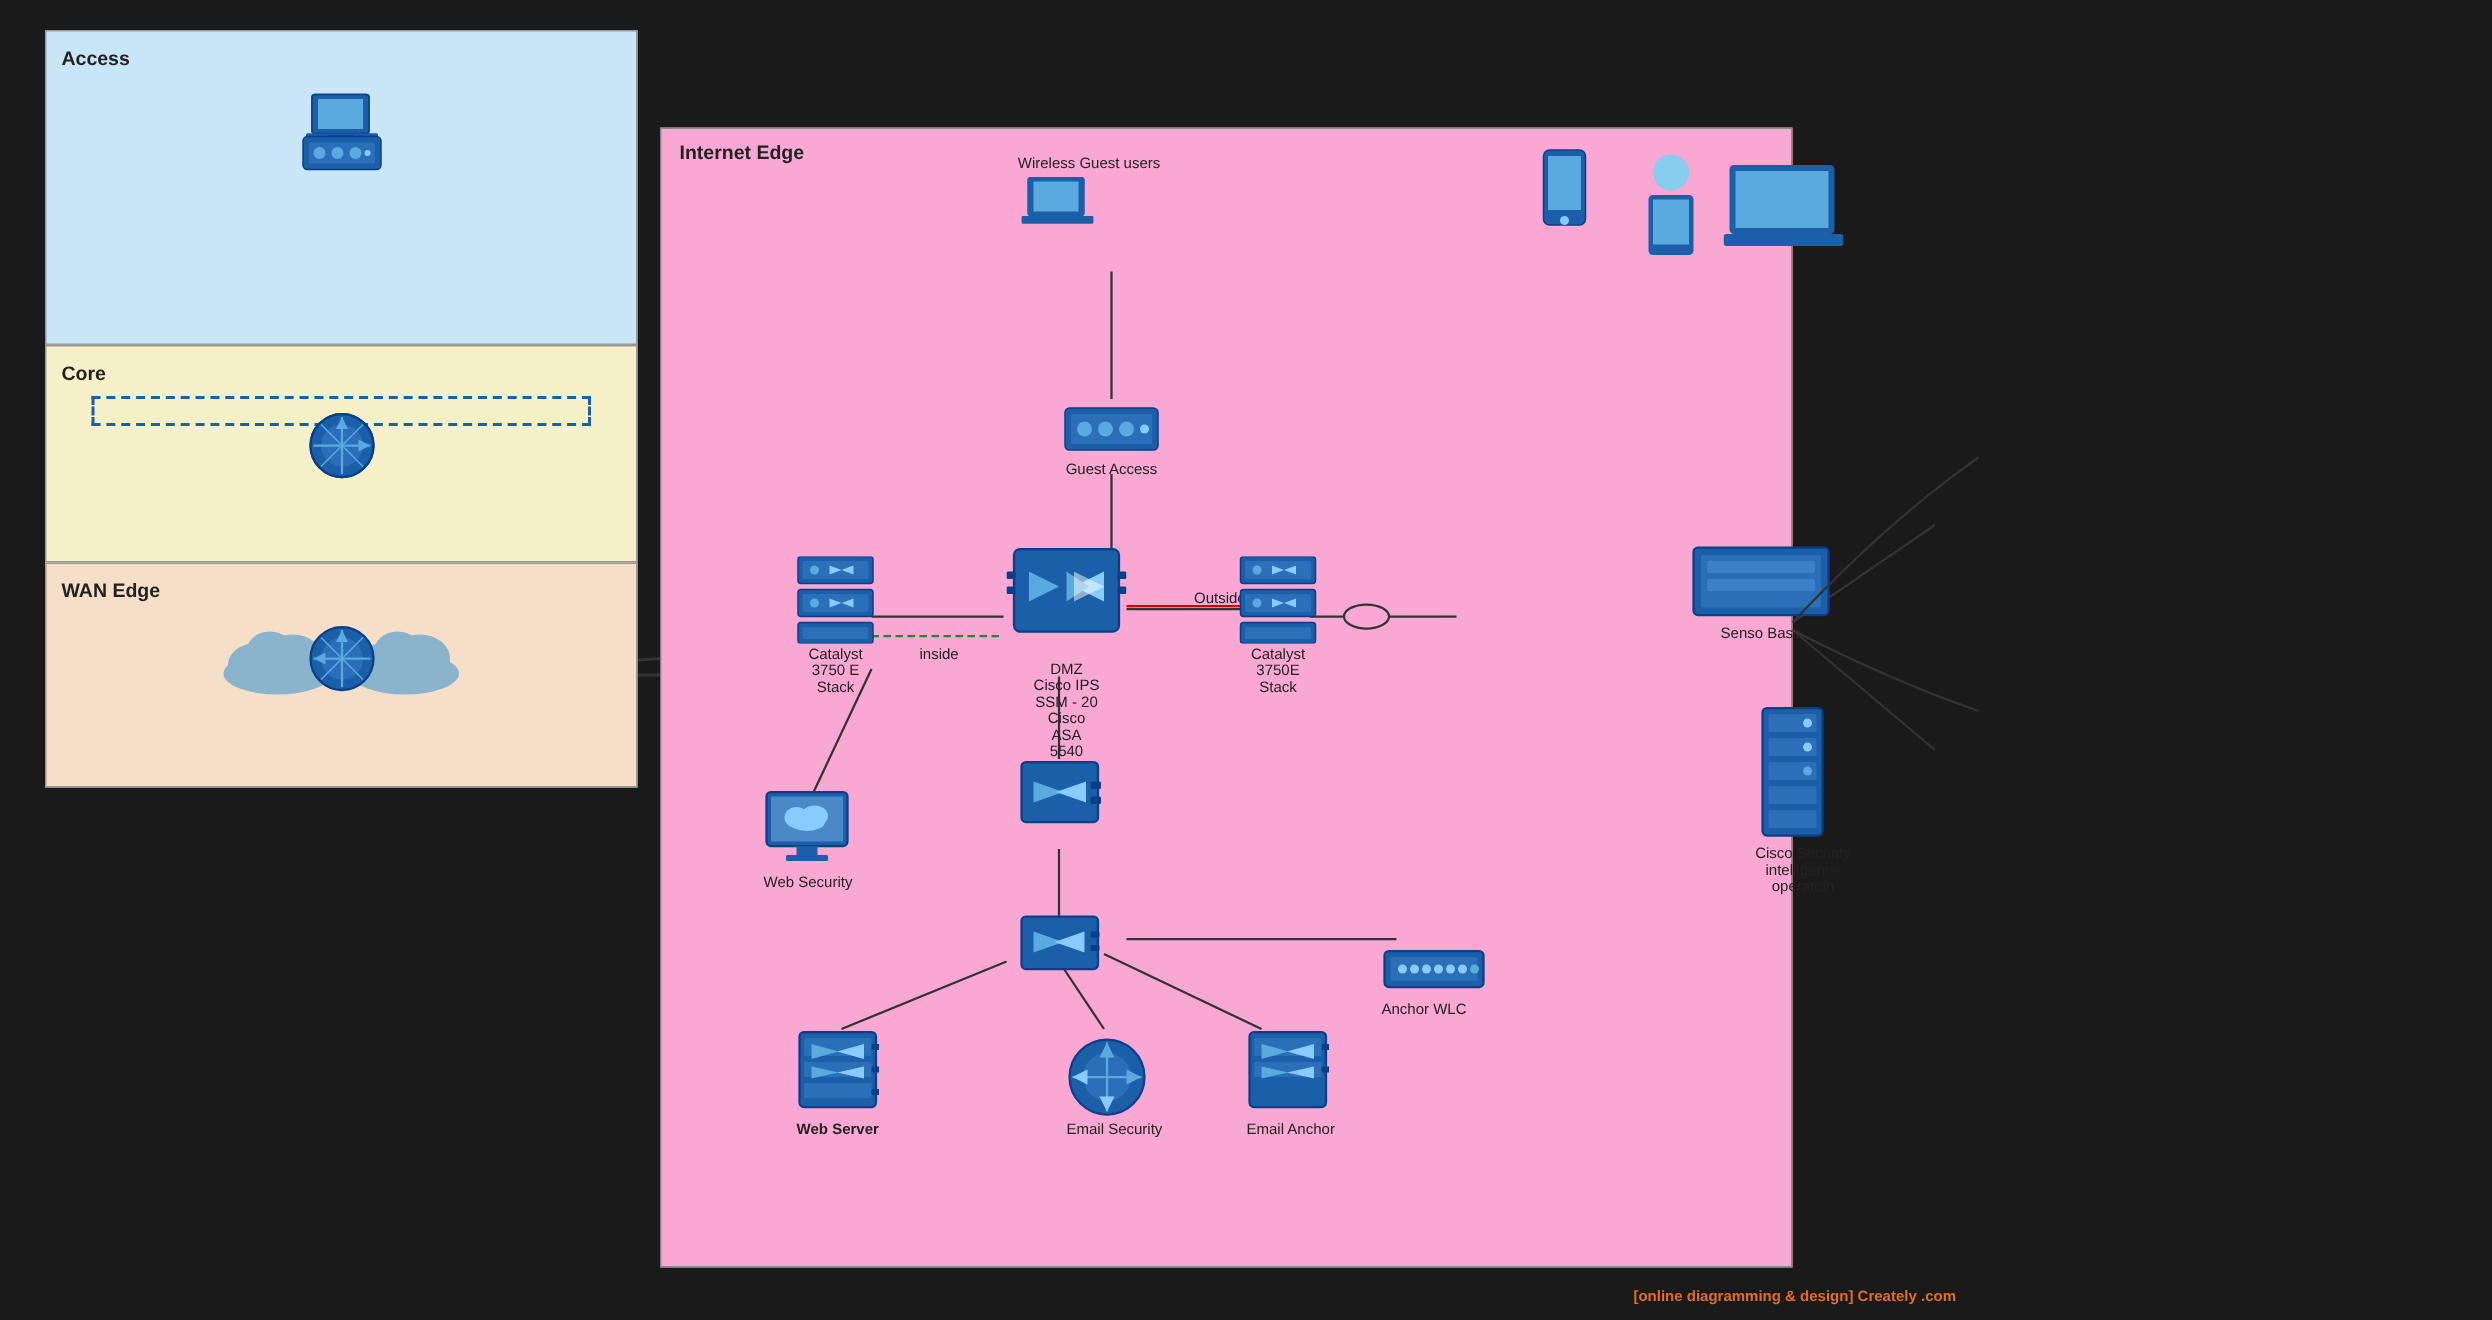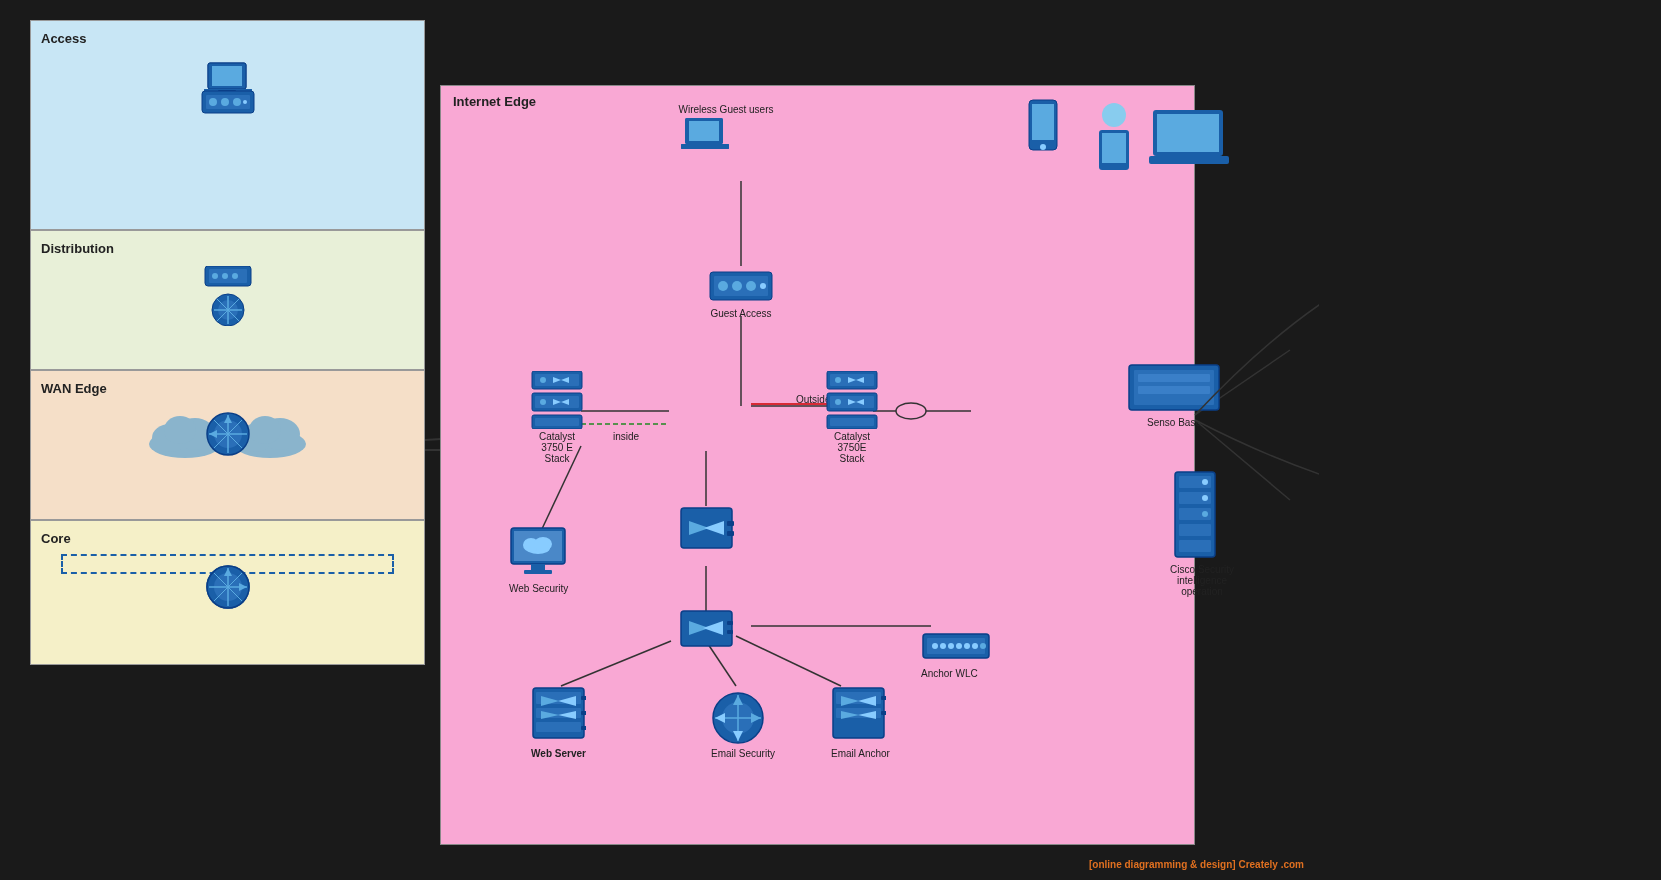--- a/index.html
+++ b/index.html
@@ -198,77 +198,20 @@
             <rect x="5" y="9" width="44" height="14" rx="1" fill="#2a6fb8"></rect>
             <circle cx="12" cy="16" r="4" fill="#5aaae0"></circle>
             <circle cx="24" cy="16" r="4" fill="#5aaae0"></circle>
             <circle cx="36" cy="16" r="4" fill="#5aaae0"></circle>
             <circle cx="44" cy="16" r="2" fill="#88ccff"></circle>
           </svg>
         </div>
       </div>
     </div>
 
-    <div class="panel panel-distribution">
-      <div class="panel-label">Distribution</div>
-      <div style="display:flex; justify-content:center; margin-top:10px; gap:10px;">
-
-        <div class="device">
-          <svg width="50" height="60">
-
-            <rect x="2" y="0" width="46" height="20" rx="3" fill="#1a5fa8" stroke="#0a3f88" stroke-width="1"></rect>
-            <rect x="6" y="3" width="38" height="14" rx="1" fill="#2a6fb8"></rect>
-            <circle cx="12" cy="10" r="3" fill="#5aaae0"></circle>
-            <circle cx="22" cy="10" r="3" fill="#5aaae0"></circle>
-            <circle cx="32" cy="10" r="3" fill="#5aaae0"></circle>
-
-            <circle cx="25" cy="44" r="16" fill="#1a5fa8" stroke="#0a3f88" stroke-width="1"></circle>
-            <circle cx="25" cy="44" r="10" fill="#2a6fb8"></circle>
-
-            <line x1="25" y1="30" x2="25" y2="58" stroke="#5aaae0" stroke-width="1.5"></line>
-            <line x1="11" y1="44" x2="39" y2="44" stroke="#5aaae0" stroke-width="1.5"></line>
-            <line x1="14" y1="33" x2="36" y2="55" stroke="#5aaae0" stroke-width="1"></line>
-            <line x1="36" y1="33" x2="14" y2="55" stroke="#5aaae0" stroke-width="1"></line>
-          </svg>
-        </div>
-      </div>
-    </div>
-
-    <div class="panel panel-wan">
-      <div class="panel-label">WAN Edge</div>
-      <div style="display:flex; justify-content:center; align-items:center; gap:5px; margin-top:10px;">
-
-        <svg width="80" height="55">
-          <ellipse cx="40" cy="38" rx="36" ry="14" fill="#8ab4cc"></ellipse>
-          <ellipse cx="25" cy="32" rx="18" ry="14" fill="#8ab4cc"></ellipse>
-          <ellipse cx="50" cy="28" rx="20" ry="16" fill="#8ab4cc"></ellipse>
-          <ellipse cx="35" cy="24" rx="16" ry="14" fill="#8ab4cc"></ellipse>
-        </svg>
-
-        <div class="device">
-          <svg width="46" height="46">
-            <circle cx="23" cy="23" r="21" fill="#1a5fa8" stroke="#0a3f88" stroke-width="1.5"></circle>
-            <circle cx="23" cy="23" r="14" fill="#2a6fb8"></circle>
-            <line x1="23" y1="4" x2="23" y2="42" stroke="#5aaae0" stroke-width="1.5"></line>
-            <line x1="4" y1="23" x2="42" y2="23" stroke="#5aaae0" stroke-width="1.5"></line>
-            <line x1="9" y1="9" x2="37" y2="37" stroke="#5aaae0" stroke-width="1"></line>
-            <line x1="37" y1="9" x2="9" y2="37" stroke="#5aaae0" stroke-width="1"></line>
-            <polygon points="23,4 19,12 27,12" fill="#5aaae0"></polygon>
-            <polygon points="4,23 12,19 12,27" fill="#5aaae0"></polygon>
-          </svg>
-        </div>
-
-        <svg width="80" height="55">
-          <ellipse cx="40" cy="38" rx="36" ry="14" fill="#8ab4cc"></ellipse>
-          <ellipse cx="25" cy="32" rx="18" ry="14" fill="#8ab4cc"></ellipse>
-          <ellipse cx="50" cy="28" rx="20" ry="16" fill="#8ab4cc"></ellipse>
-          <ellipse cx="35" cy="24" rx="16" ry="14" fill="#8ab4cc"></ellipse>
-        </svg>
-      </div>
-    </div>
 
     <div class="panel panel-core">
       <div class="panel-label">Core</div>
 
       <div style="border: 2px dashed #1a5fa8; margin: 8px 20px; padding: 8px; display:flex; justify-content:space-around;">
         <div class="device">
           <svg width="46" height="46">
             <circle cx="23" cy="23" r="21" fill="#1a5fa8" stroke="#0a3f88" stroke-width="1.5"></circle>
             <circle cx="23" cy="23" r="14" fill="#2a6fb8"></circle>
             <line x1="23" y1="4" x2="23" y2="42" stroke="#5aaae0" stroke-width="1.5"></line>
@@ -287,20 +230,53 @@
             <line x1="23" y1="4" x2="23" y2="42" stroke="#5aaae0" stroke-width="1.5"></line>
             <line x1="4" y1="23" x2="42" y2="23" stroke="#5aaae0" stroke-width="1.5"></line>
             <line x1="9" y1="9" x2="37" y2="37" stroke="#5aaae0" stroke-width="1"></line>
             <line x1="37" y1="9" x2="9" y2="37" stroke="#5aaae0" stroke-width="1"></line>
             <polygon points="23,4 19,12 27,12" fill="#5aaae0"></polygon>
             <polygon points="42,23 34,19 34,27" fill="#5aaae0"></polygon>
           </svg>
         </div>
       </div>
     </div>
+
+    <div class="panel panel-wan">
+      <div class="panel-label">WAN Edge</div>
+      <div style="display:flex; justify-content:center; align-items:center; gap:5px; margin-top:10px;">
+
+        <svg width="80" height="55">
+          <ellipse cx="40" cy="38" rx="36" ry="14" fill="#8ab4cc"></ellipse>
+          <ellipse cx="25" cy="32" rx="18" ry="14" fill="#8ab4cc"></ellipse>
+          <ellipse cx="50" cy="28" rx="20" ry="16" fill="#8ab4cc"></ellipse>
+          <ellipse cx="35" cy="24" rx="16" ry="14" fill="#8ab4cc"></ellipse>
+        </svg>
+
+        <div class="device">
+          <svg width="46" height="46">
+            <circle cx="23" cy="23" r="21" fill="#1a5fa8" stroke="#0a3f88" stroke-width="1.5"></circle>
+            <circle cx="23" cy="23" r="14" fill="#2a6fb8"></circle>
+            <line x1="23" y1="4" x2="23" y2="42" stroke="#5aaae0" stroke-width="1.5"></line>
+            <line x1="4" y1="23" x2="42" y2="23" stroke="#5aaae0" stroke-width="1.5"></line>
+            <line x1="9" y1="9" x2="37" y2="37" stroke="#5aaae0" stroke-width="1"></line>
+            <line x1="37" y1="9" x2="9" y2="37" stroke="#5aaae0" stroke-width="1"></line>
+            <polygon points="23,4 19,12 27,12" fill="#5aaae0"></polygon>
+            <polygon points="4,23 12,19 12,27" fill="#5aaae0"></polygon>
+          </svg>
+        </div>
+
+        <svg width="80" height="55">
+          <ellipse cx="40" cy="38" rx="36" ry="14" fill="#8ab4cc"></ellipse>
+          <ellipse cx="25" cy="32" rx="18" ry="14" fill="#8ab4cc"></ellipse>
+          <ellipse cx="50" cy="28" rx="20" ry="16" fill="#8ab4cc"></ellipse>
+          <ellipse cx="35" cy="24" rx="16" ry="14" fill="#8ab4cc"></ellipse>
+        </svg>
+      </div>
+    </div>
   </div>
 
   <div class="internet-edge">
     <span class="internet-edge-label">Internet Edge</span>
 
     <svg style="position:absolute;top:0;left:0;width:100%;height:100%;pointer-events:none;">
 
       <line x1="300" y1="95" x2="300" y2="180" stroke="#333" stroke-width="1.5"></line>
 
       <line x1="300" y1="230" x2="300" y2="320" stroke="#333" stroke-width="1.5"></line>
@@ -375,20 +351,39 @@
         <rect x="4" y="25" width="44" height="12" rx="1" fill="#2a6fb8"></rect>
         <circle cx="12" cy="31" r="3" fill="#5aaae0"></circle>
         <polygon points="22,28 30,31 22,34" fill="#88ccff"></polygon>
         <polygon points="38,28 30,31 38,34" fill="#88ccff"></polygon>
         <rect x="1" y="44" width="50" height="14" rx="2" fill="#1a5fa8" stroke="#0a3f88" stroke-width="1"></rect>
         <rect x="4" y="47" width="44" height="8" rx="1" fill="#2a6fb8"></rect>
       </svg>
       <div style="text-align:center; font-size:10px; margin-top:2px; max-width:70px;">Catalyst<br>3750 E<br>Stack</div>
     </div>
 
+    <div style="position:absolute; top:275px; left:230px;">
+      <svg width="80" height="80">
+
+        <rect x="5" y="5" width="70" height="55" rx="4" fill="#1a5fa8" stroke="#0a3f88" stroke-width="1.5"></rect>
+
+        <polygon points="15,20 35,30 15,40" fill="#5aaae0"></polygon>
+        <polygon points="65,20 45,30 65,40" fill="#88ccff"></polygon>
+        <polygon points="40,20 55,30 40,40" fill="#5aaae0"></polygon>
+        <polygon points="65,30 45,20 45,40" fill="white" opacity="0.5"></polygon>
+
+        <rect x="0" y="20" width="6" height="5" rx="1" fill="#0a3f88"></rect>
+        <rect x="0" y="30" width="6" height="5" rx="1" fill="#0a3f88"></rect>
+        <rect x="74" y="20" width="6" height="5" rx="1" fill="#0a3f88"></rect>
+        <rect x="74" y="30" width="6" height="5" rx="1" fill="#0a3f88"></rect>
+      </svg>
+      <div style="text-align:center; font-size:10px; margin-top:0px;">DMZ</div>
+      <div style="text-align:center; font-size:10px;">Cisco IPS<br>SSM - 20</div>
+      <div style="text-align:center; font-size:10px;">Cisco<br>ASA<br>5540</div>
+    </div>
 
     <div style="position:absolute; top:308px; left:355px; font-size:10px;">Outside</div>
 
     <div style="position:absolute; top:345px; left:172px; font-size:10px;">inside</div>
 
     <div style="position:absolute; top:285px; left:385px;">
       <svg width="52" height="58">
         <rect x="1" y="0" width="50" height="18" rx="2" fill="#1a5fa8" stroke="#0a3f88" stroke-width="1"></rect>
         <rect x="4" y="3" width="44" height="12" rx="1" fill="#2a6fb8"></rect>
         <circle cx="12" cy="9" r="3" fill="#5aaae0"></circle>

